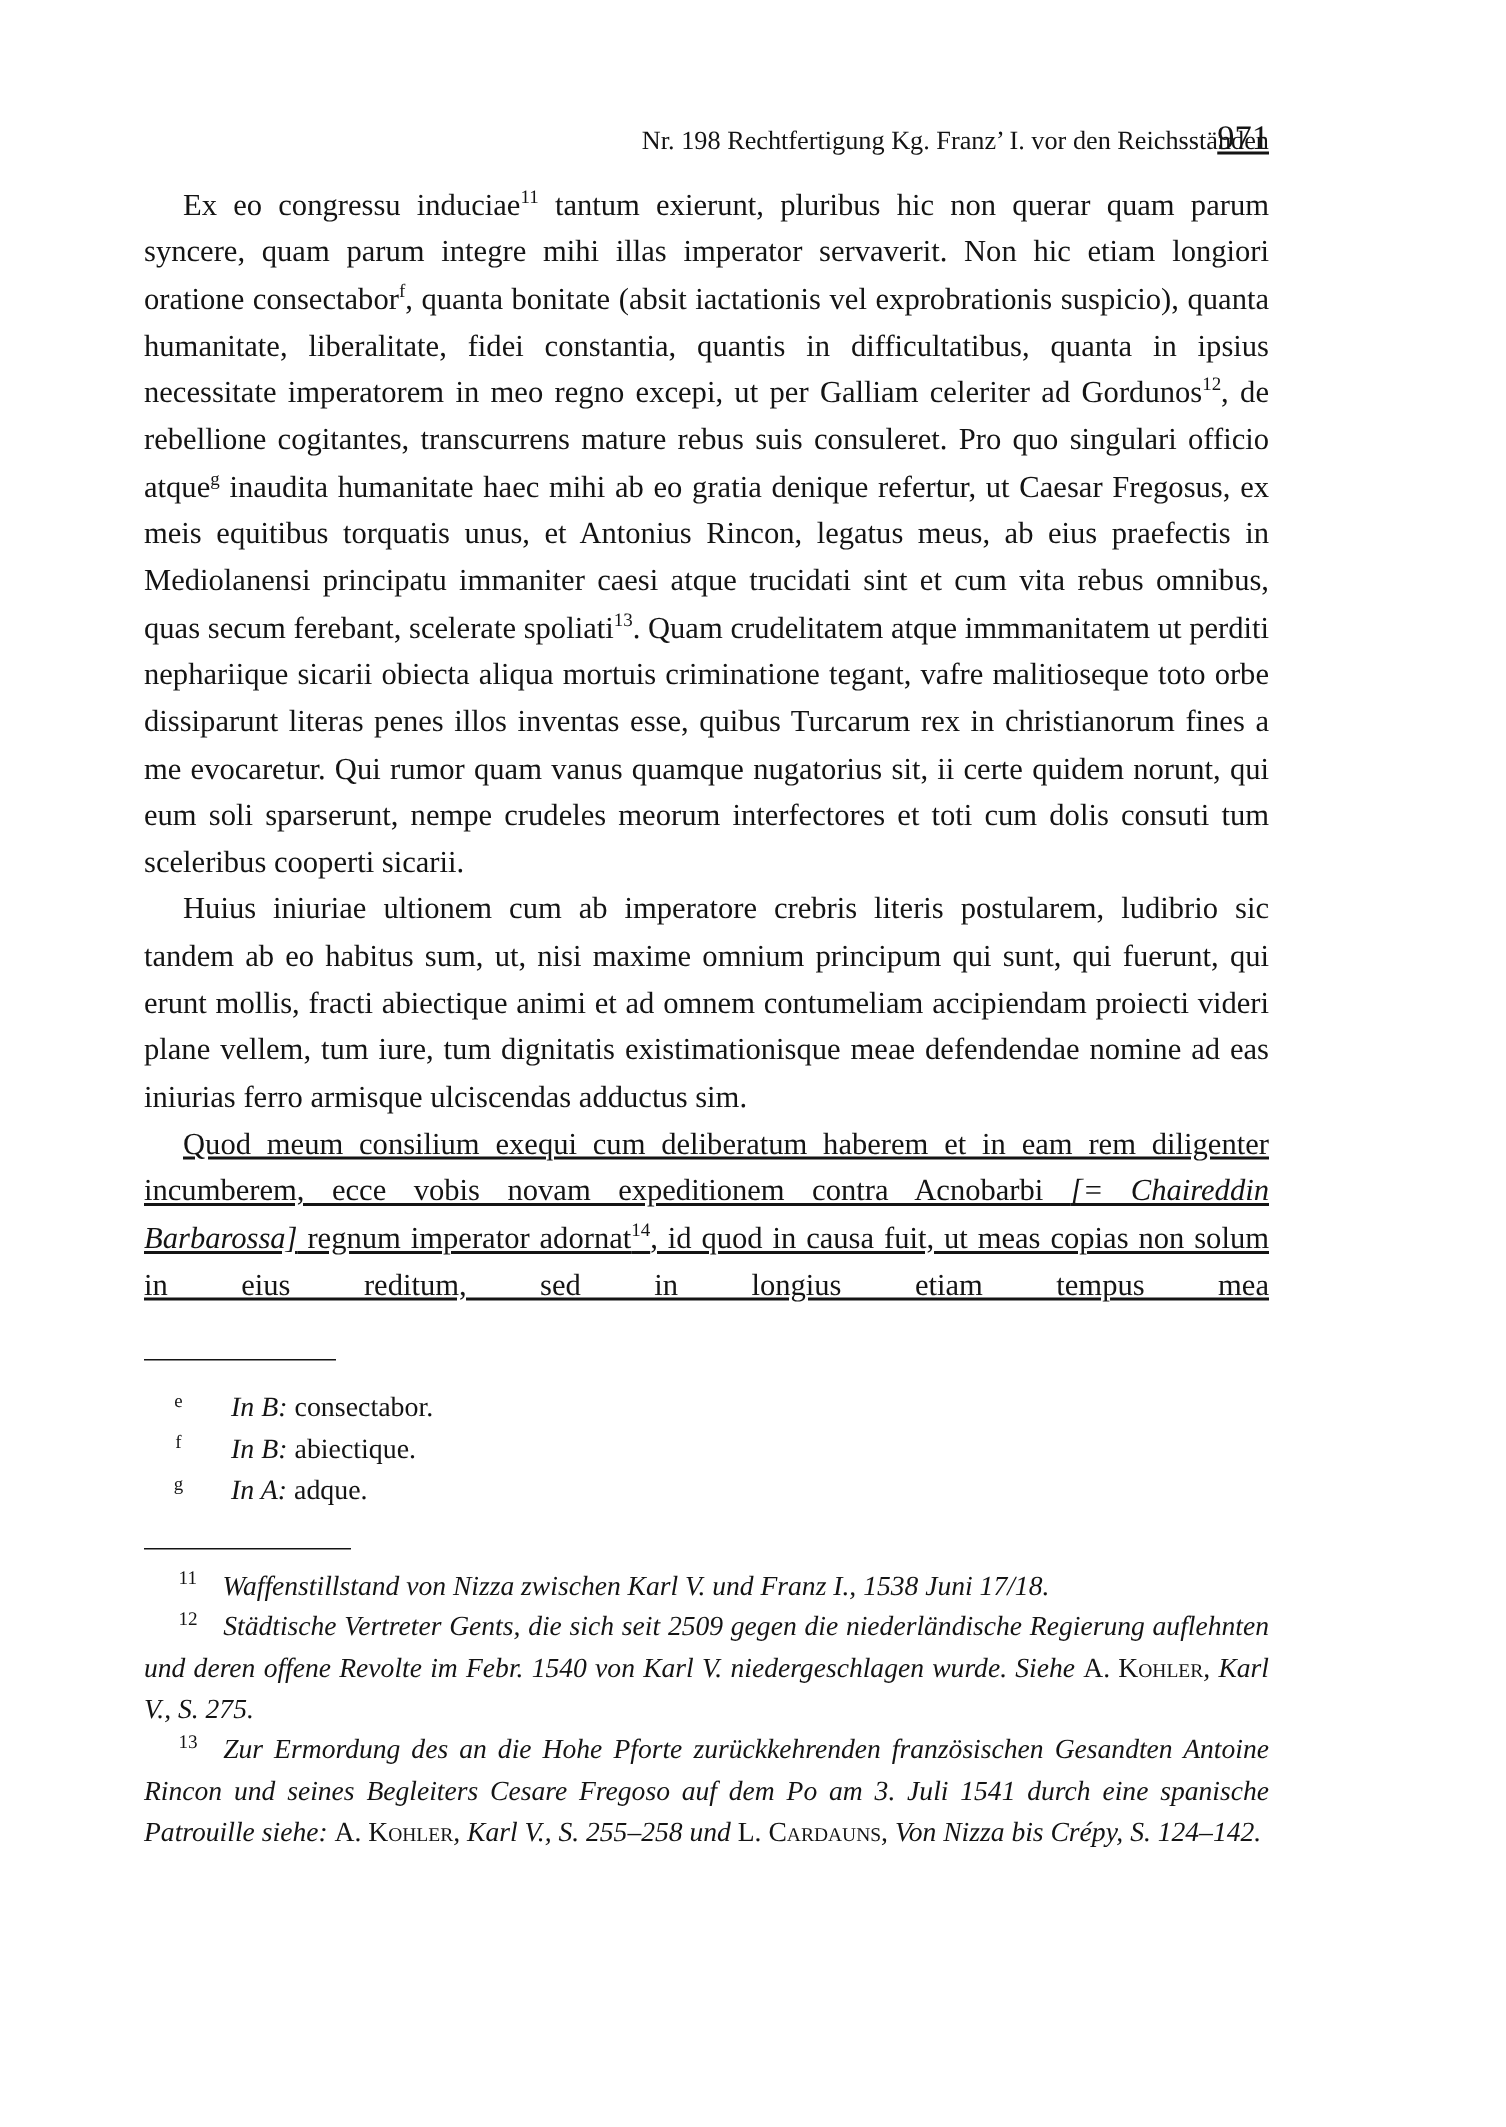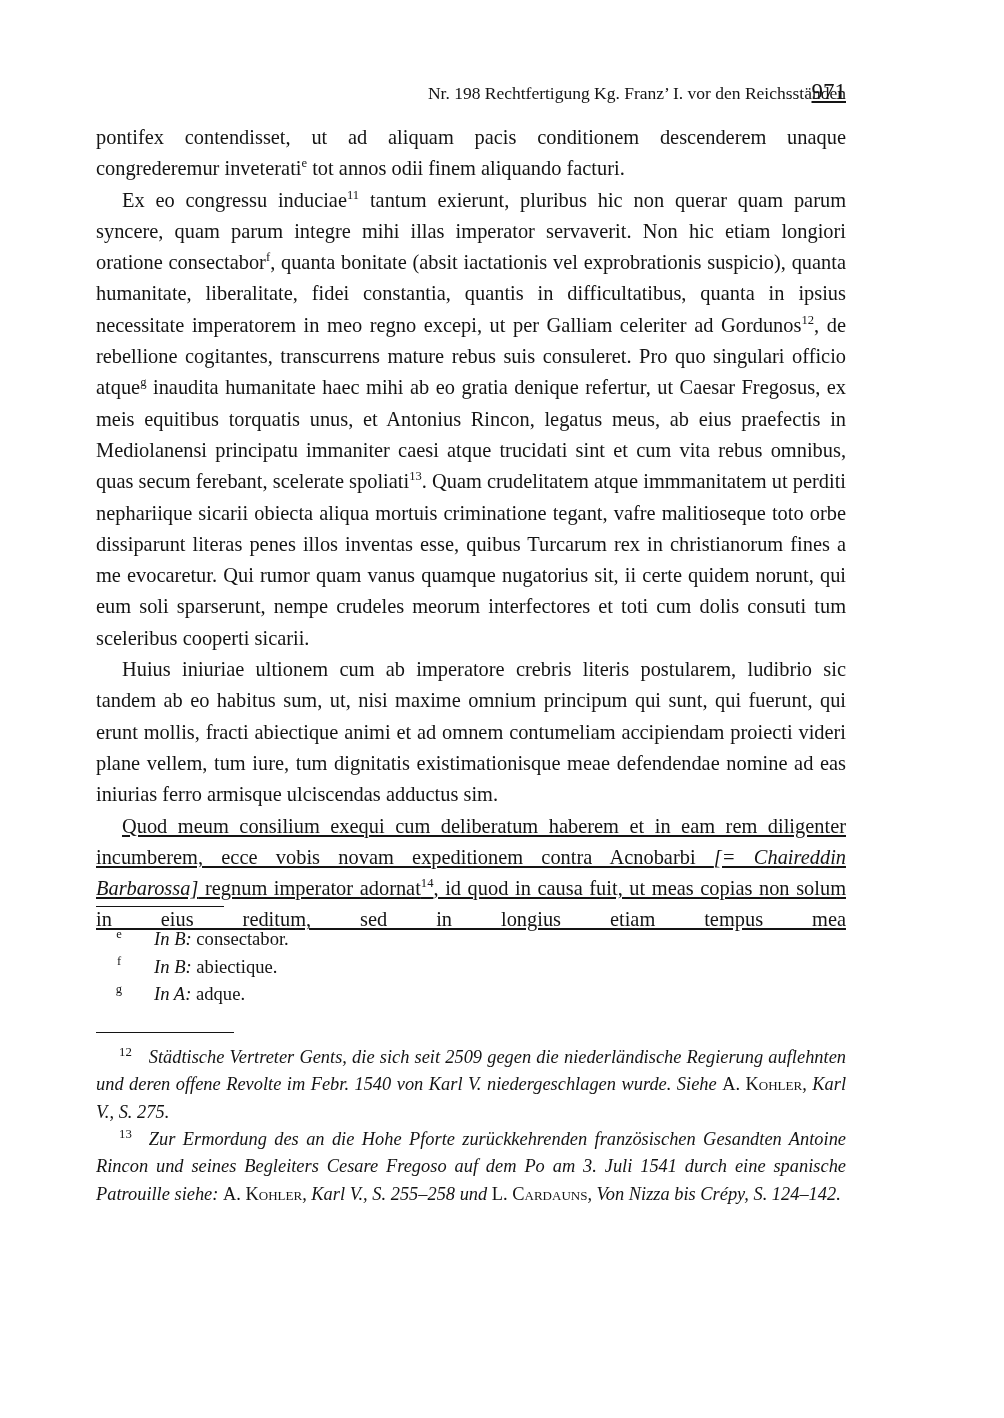--- a/index.html
+++ b/index.html
@@ -151,21 +151,20 @@
 
 <div class="page">
 
   <div class="runhead">
     <div class="runhead-title">Nr. 198 Rechtfertigung Kg. Franz’ I. vor den Reichsständen</div>
     <div class="runhead-folio">971</div>
   </div>
 
   <div class="body-block">
 
-    <p class="para"><span>pontifex contendisset, ut ad aliquam pacis conditionem descenderem unaque congrederemur inveterati</span><sup>e</sup><span> tot annos odii finem aliquando facturi.</span></p>
 
     <p class="para indent"><span>Ex eo congressu induciae</span><sup>11</sup><span> tantum exierunt, pluribus hic non querar quam parum syncere, quam parum integre mihi illas imperator servaverit. Non hic etiam longiori oratione consectabor</span><sup>f</sup><span>, quanta bonitate (absit iactationis vel exprobrationis suspicio), quanta humanitate, liberalitate, fidei constantia, quantis in difficultatibus, quanta in ipsius necessitate imperatorem in meo regno excepi, ut per Galliam celeriter ad Gordunos</span><sup>12</sup><span>, de rebellione cogitantes, transcurrens mature rebus suis consuleret. Pro quo singulari officio atque</span><sup>g</sup><span> inaudita humanitate haec mihi ab eo gratia denique refertur, ut Caesar Fregosus, ex meis equitibus torquatis unus, et Antonius Rincon, legatus meus, ab eius praefectis in Mediolanensi principatu immaniter caesi atque trucidati sint et cum vita rebus omnibus, quas secum ferebant, scelerate spoliati</span><sup>13</sup><span>. Quam crudelitatem atque immmanitatem ut perditi nephariique sicarii obiecta aliqua mortuis criminatione tegant, vafre malitioseque toto orbe dissiparunt literas penes illos inventas esse, quibus Turcarum rex in christianorum fines a me evocaretur. Qui rumor quam vanus quamque nugatorius sit, ii certe quidem norunt, qui eum soli sparserunt, nempe crudeles meorum interfectores et toti cum dolis consuti tum sceleribus cooperti sicarii.</span></p>
 
     <p class="para indent"><span>Huius iniuriae ultionem cum ab imperatore crebris literis postularem, ludibrio sic tandem ab eo habitus sum, ut, nisi maxime omnium principum qui sunt, qui fuerunt, qui erunt mollis, fracti abiectique animi et ad omnem contumeliam accipiendam proiecti videri plane vellem, tum iure, tum dignitatis existimationisque meae defendendae nomine ad eas iniurias ferro armisque ulciscendas adductus sim.</span></p>
 
     <p class="para indent fulljust"><span>Quod meum consilium exequi cum deliberatum haberem et in eam rem diligenter incumberem, ecce vobis novam expeditionem contra Acnobarbi </span><span class="ital">[= Chaireddin Barbarossa]</span><span> regnum imperator adornat</span><sup>14</sup><span>, id quod in causa fuit, ut meas copias non solum in eius reditum, sed in longius etiam tempus mea</span></p>
 
   </div>
 
   <div class="notes">
@@ -180,19 +179,20 @@
         <span>abiectique.</span></li>
       <li><span class="siglum">g</span><span class="ital">In A:</span>
         <span>adque.</span></li>
     </ul>
 
     <div style="height:24px"></div>
     <div class="rule rule-num"></div>
     <div class="gap-num"></div>
 
     <ul class="num-notes" id="footnote-list">
+        <li><span class="marker">11</span><span>Waffenstillstand von Nizza zwischen Karl V. und Franz I., 1538 Juni 17/18.</span></li>
         <li><span class="marker">12</span><span>Städtische Vertreter Gents, die sich seit 2509 gegen die niederländische Regierung auflehnten und deren offene Revolte im Febr. 1540 von Karl V. niedergeschlagen wurde. Siehe </span><span class="roman">A. </span><span class="smallcaps">Kohler</span><span>, Karl V., S. 275.</span></li>
         <li><span class="marker">13</span><span>Zur Ermordung des an die Hohe Pforte zurückkehrenden französischen Gesandten Antoine Rincon und seines Begleiters Cesare Fregoso auf dem Po am 3. Juli 1541 durch eine spanische Patrouille siehe: </span><span class="roman">A. </span><span class="smallcaps">Kohler</span><span>, Karl V., S. 255–258 und </span><span class="roman">L. </span><span class="smallcaps">Cardauns</span><span>, Von Nizza bis Crépy, S. 124–142.</span></li>
       </ul>
 
   </div>
 
 </div>
 
 </body></html>

